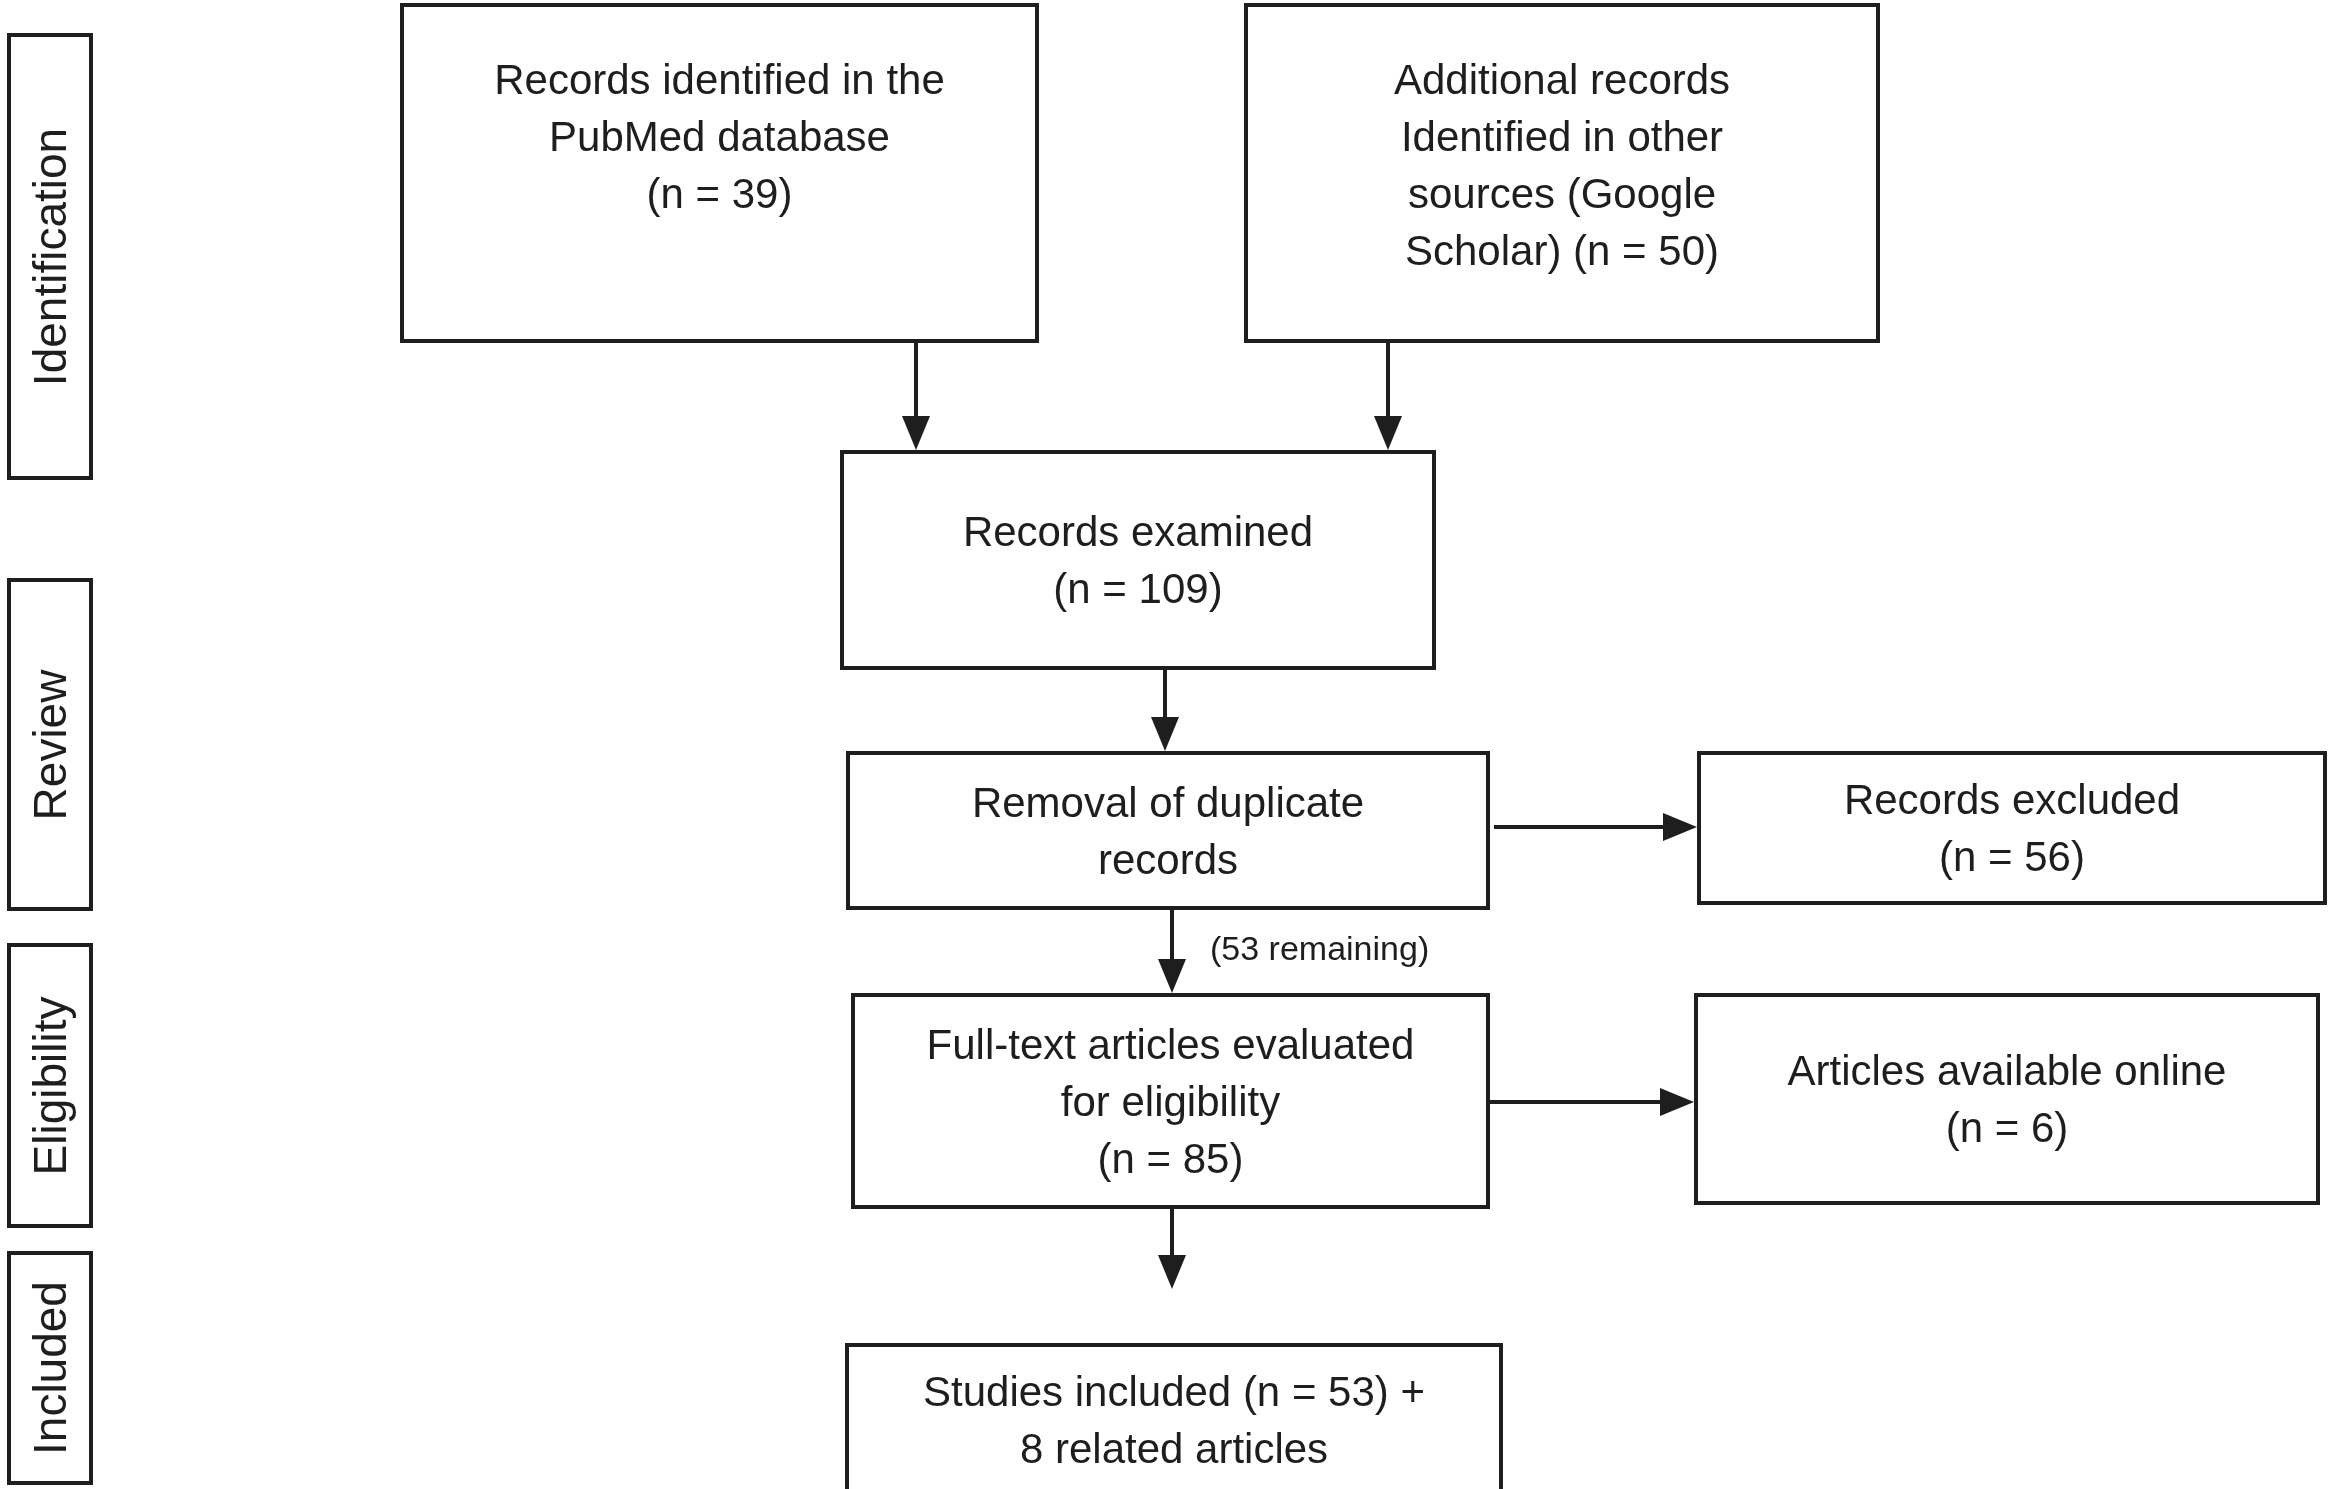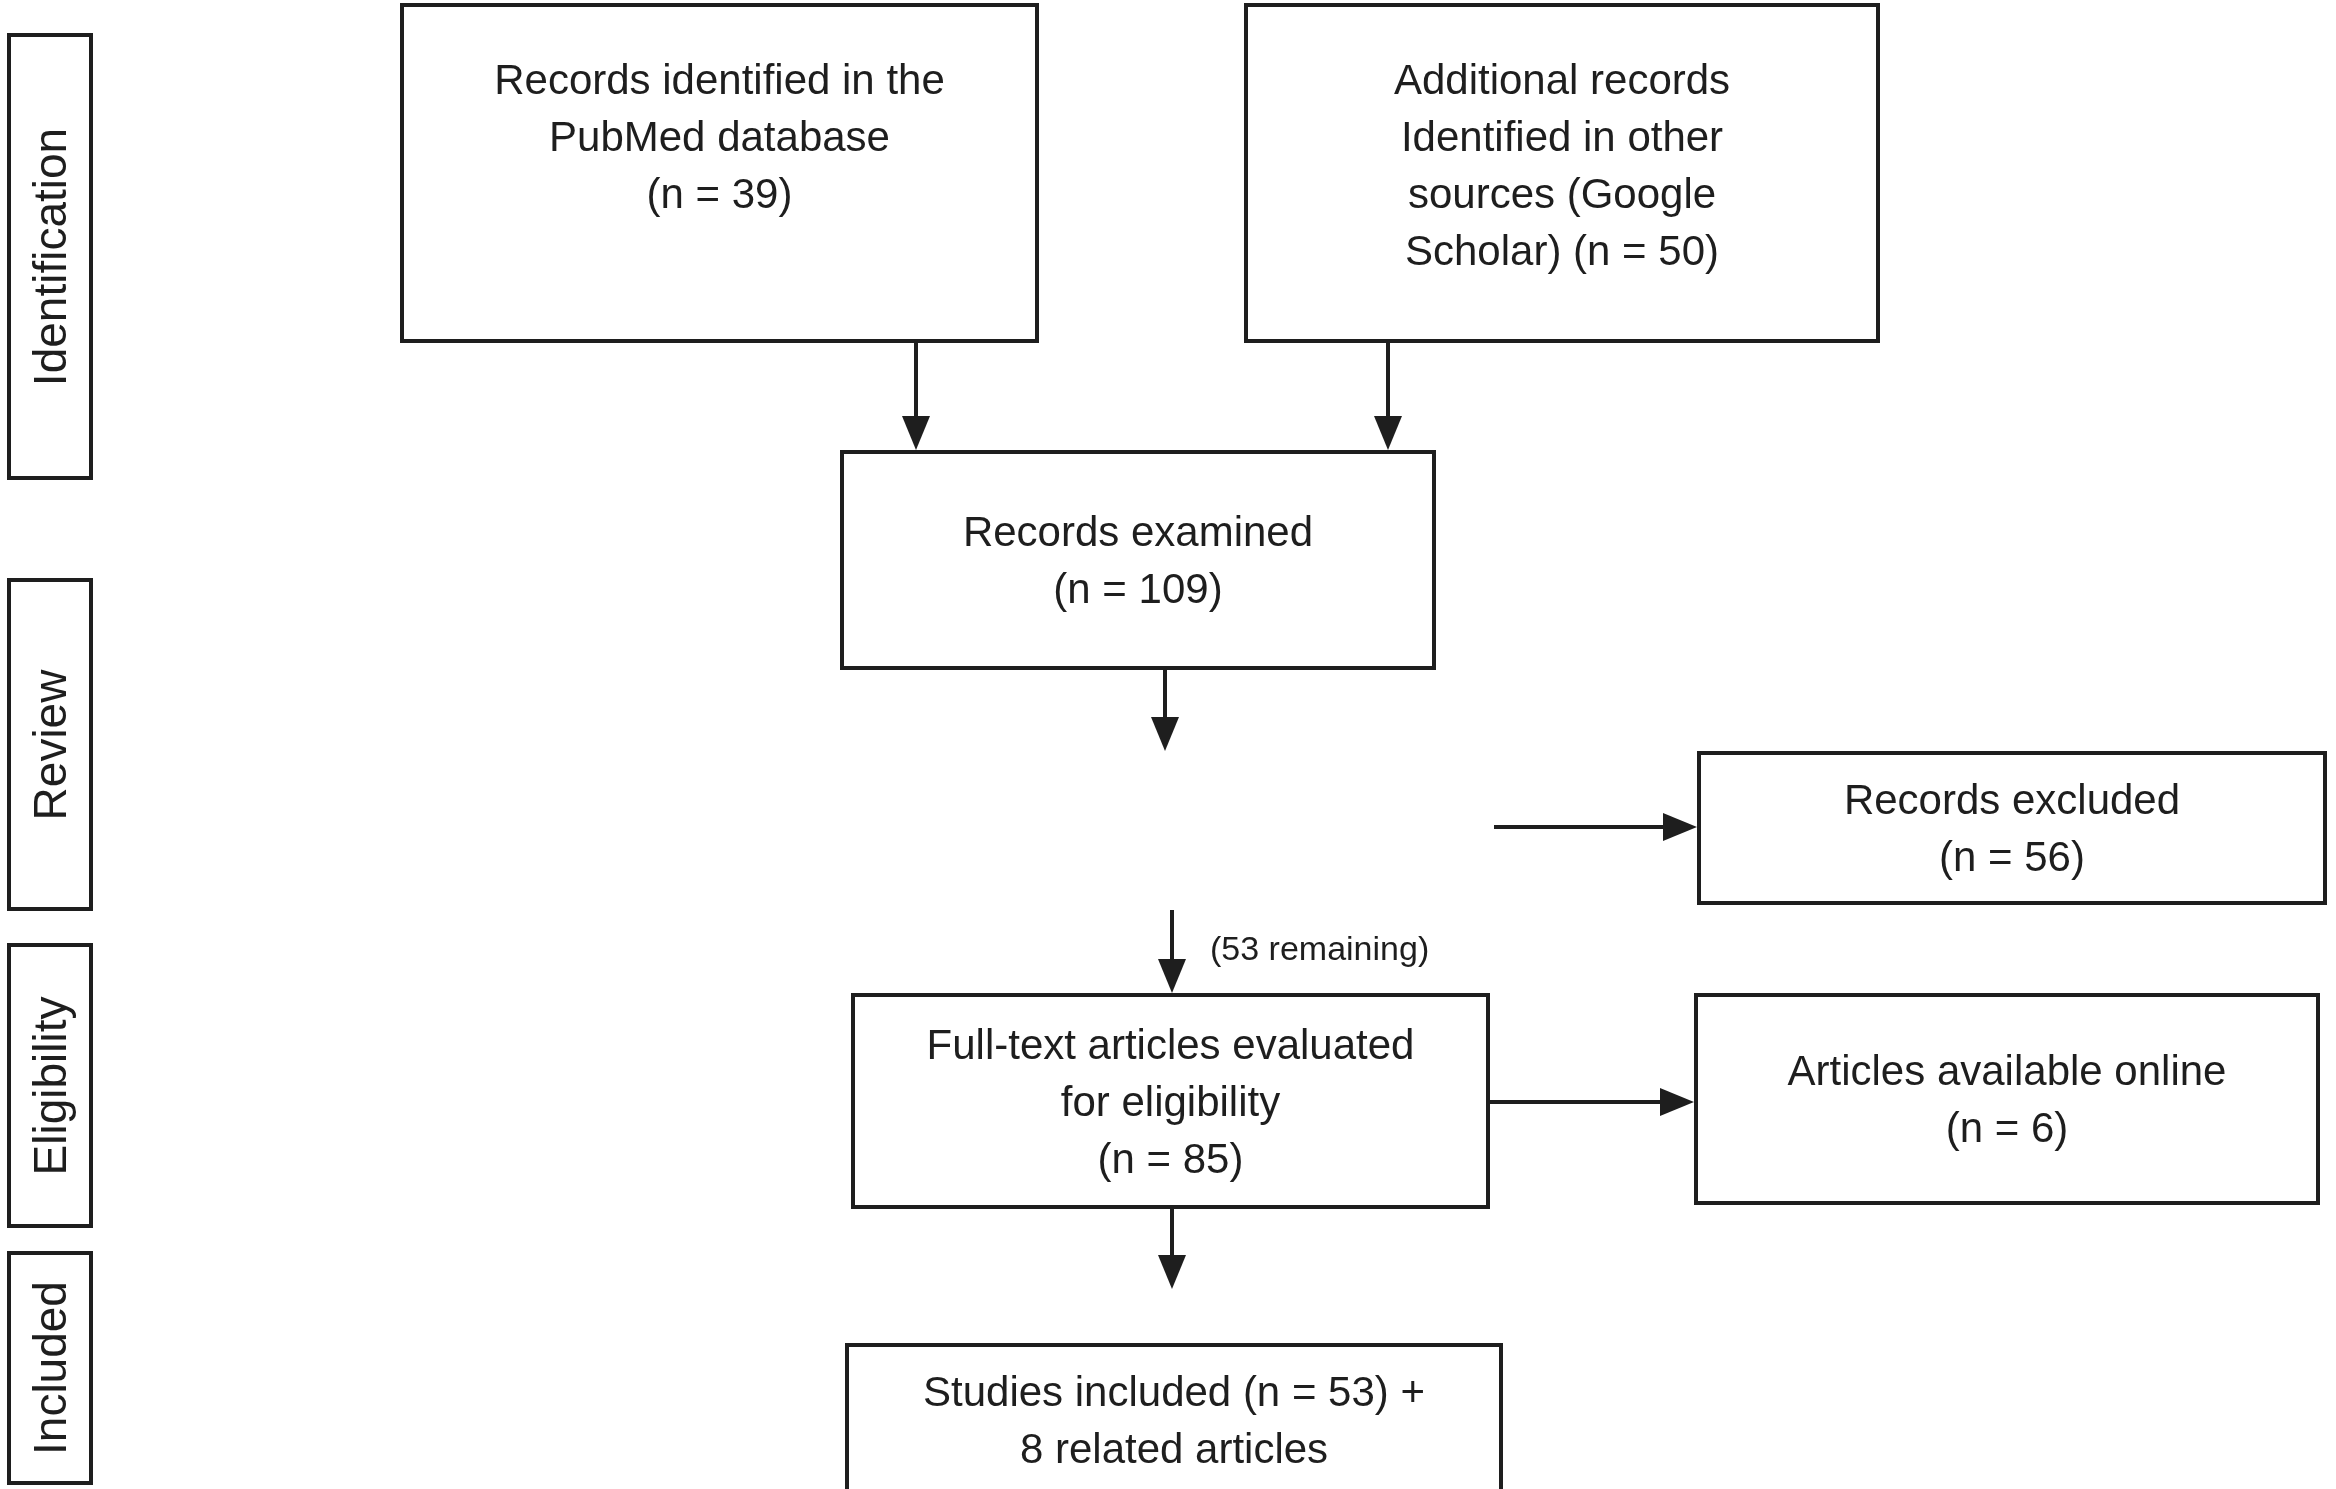--- a/index.html
+++ b/index.html
@@ -148,20 +148,22 @@
 
   <div class="fbox top-align box-pubmed">Records identified in the
 PubMed database
 (n = 39)</div>
   <div class="fbox top-align box-other">Additional records
 Identified in other
 sources (Google
 Scholar) (n = 50)</div>
   <div class="fbox box-examined">Records examined
 (n = 109)</div>
+  <div class="fbox box-duplicates">Removal of duplicate
+records</div>
   <div class="fbox box-excluded">Records excluded
 (n = 56)</div>
   <div class="fbox box-fulltext">Full-text articles evaluated
 for eligibility
 (n = 85)</div>
   <div class="fbox box-online">Articles available online
 (n = 6)</div>
   <div class="fbox box-included">Studies included (n = 53) +
 8 related articles</div>
 

